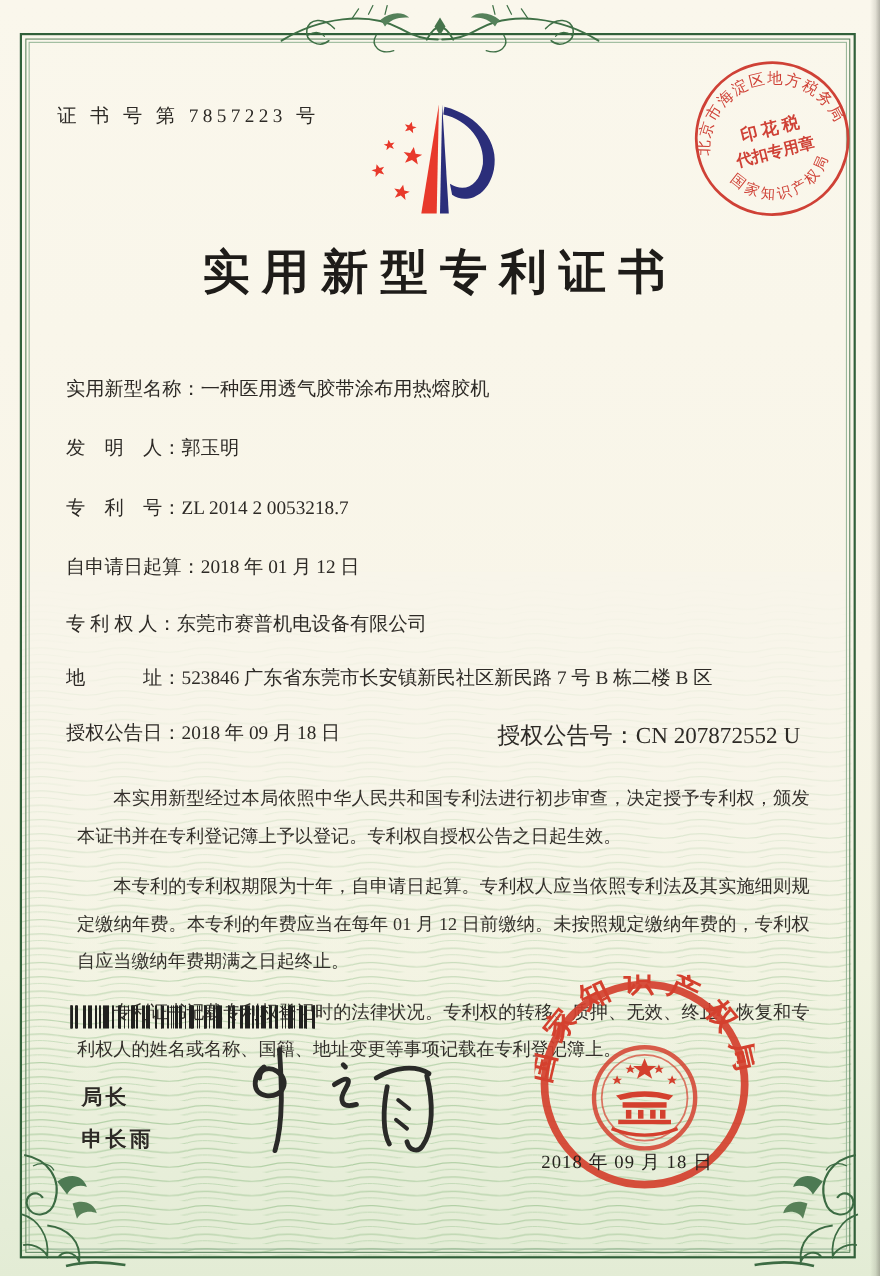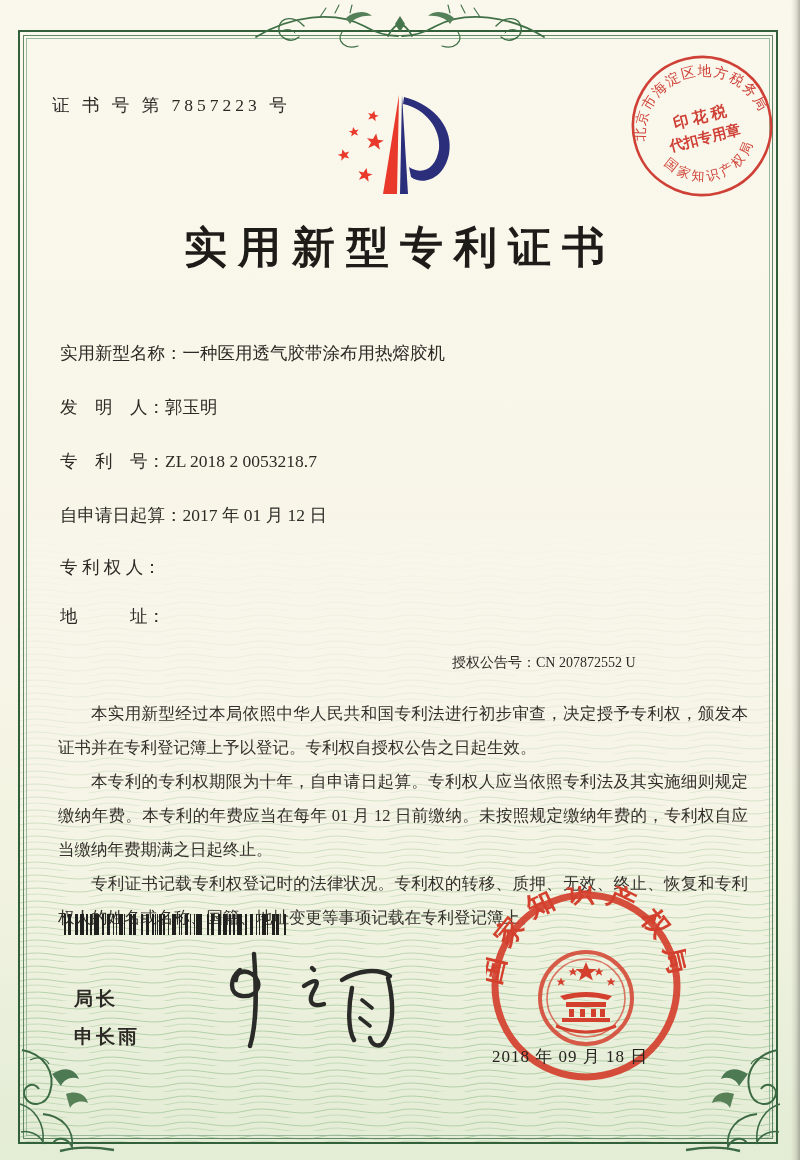--- a/index.html
+++ b/index.html
@@ -20,24 +20,24 @@
   .scan-edge{position:absolute;top:0;right:0;width:9px;height:100%;z-index:9;
     background:linear-gradient(90deg,rgba(110,110,98,0) 0%,rgba(110,110,98,.18) 55%,rgba(90,90,80,.45) 100%);}
   
   .cert-no{position:absolute;left:52px;top:93px;font-size:17.5px;letter-spacing:4px;z-index:4;}
   .title{position:absolute;left:0;width:100%;top:219px;text-align:center;font-size:43px;font-weight:bold;
     letter-spacing:11px;color:#1e1c19;z-index:4;}
   .field-row{position:absolute;left:60px;width:690px;font-size:17.5px;display:flex;z-index:4;line-height:30px;}
   .field-label{white-space:pre;flex:0 0 auto;}
   .field-value{white-space:pre-wrap;max-width:565px;}
   .grant-left{position:absolute;left:60px;top:654px;font-size:17.5px;z-index:4;}
-  .grant-right{position:absolute;left:452px;top:654px;font-size:14px;z-index:4;}
+  .grant-right{position:absolute;left:452px;top:654px;font-size:21px;z-index:4;}
   .body-text{position:absolute;left:58px;width:690px;top:697px;z-index:4;font-size:16.5px;line-height:2.06;
     text-align:justify;color:#33302b;}
-  .body-text p{margin:0;text-indent:2em;}
+  .body-text p{margin:12px;text-indent:2em;}
   .barcode{position:absolute;left:64px;top:914px;width:225px;height:21px;z-index:4;
     background:
       repeating-linear-gradient(90deg,#21211f 0 2px,transparent 2px 5px,#21211f 5px 6px,transparent 6px 11px),
       repeating-linear-gradient(90deg,#21211f 0 1px,transparent 1px 4px,#21211f 4px 7px,transparent 7px 13px);}
   .signer{position:absolute;left:74px;top:980px;font-size:19px;line-height:38px;z-index:4;letter-spacing:3px;font-weight:bold;}
   .signature{position:absolute;left:192px;top:942px;z-index:4;}
   .seal{position:absolute;left:486px;top:886px;z-index:5;}
   .seal-date{position:absolute;left:492px;top:1045px;width:180px;font-size:17px;letter-spacing:1px;z-index:5;color:#26231f;}
   .tax-stamp{position:absolute;left:626px;top:50px;z-index:5;transform:rotate(-14deg);}
   .footer{position:absolute;left:0;top:1108px;width:730px;text-align:center;font-size:15.5px;z-index:4;letter-spacing:2px;}
@@ -147,33 +147,36 @@
   <div class="field-row" style="top:392px">
     <span class="field-label">发　明　人：</span>
     <span class="field-value">郭玉明</span>
   </div>
   <div class="field-row" style="top:338px">
     <span class="field-label">实用新型名称：</span>
     <span class="field-value">一种医用透气胶带涂布用热熔胶机</span>
   </div>
   <div class="field-row" style="top:446px">
     <span class="field-label">专　利　号：</span>
-    <span class="field-value">ZL 2018 2 0053218.7</span>
+    <span class="field-value">ZL 2014 2 0053218.7</span>
   </div>
   <div class="field-row" style="top:500px">
     <span class="field-label">自申请日起算：</span>
-    <span class="field-value">2017 年 01 月 12 日</span>
+    <span class="field-value">2018 年 01 月 12 日</span>
   </div>
   <div class="field-row" style="top:552px">
     <span class="field-label">专 利 权 人：</span>
+    <span class="field-value">东莞市赛普机电设备有限公司</span>
   </div>
   <div class="field-row" style="top:601px">
     <span class="field-label">地　　　址：</span>
-  </div>
-
+    <span class="field-value">523846 广东省东莞市长安镇新民社区新民路 7 号 B 栋二楼 B 区</span>
+  </div>
+
+  <div class="grant-left"><span>授权公告日：</span><span>2018 年 09 月 18 日</span></div>
   <div class="grant-right"><span>授权公告号：</span><span>CN 207872552 U</span></div>
 
   <div class="body-text">
     <p>本实用新型经过本局依照中华人民共和国专利法进行初步审查，决定授予专利权，颁发本证书并在专利登记簿上予以登记。专利权自授权公告之日起生效。</p>
     <p>本专利的专利权期限为十年，自申请日起算。专利权人应当依照专利法及其实施细则规定缴纳年费。本专利的年费应当在每年 01 月 12 日前缴纳。未按照规定缴纳年费的，专利权自应当缴纳年费期满之日起终止。</p>
     <p>专利证书记载专利权登记时的法律状况。专利权的转移、质押、无效、终止、恢复和专利权人的姓名或名称、国籍、地址变更等事项记载在专利登记簿上。</p>
   </div>
 
   <div class="barcode"></div>
 

